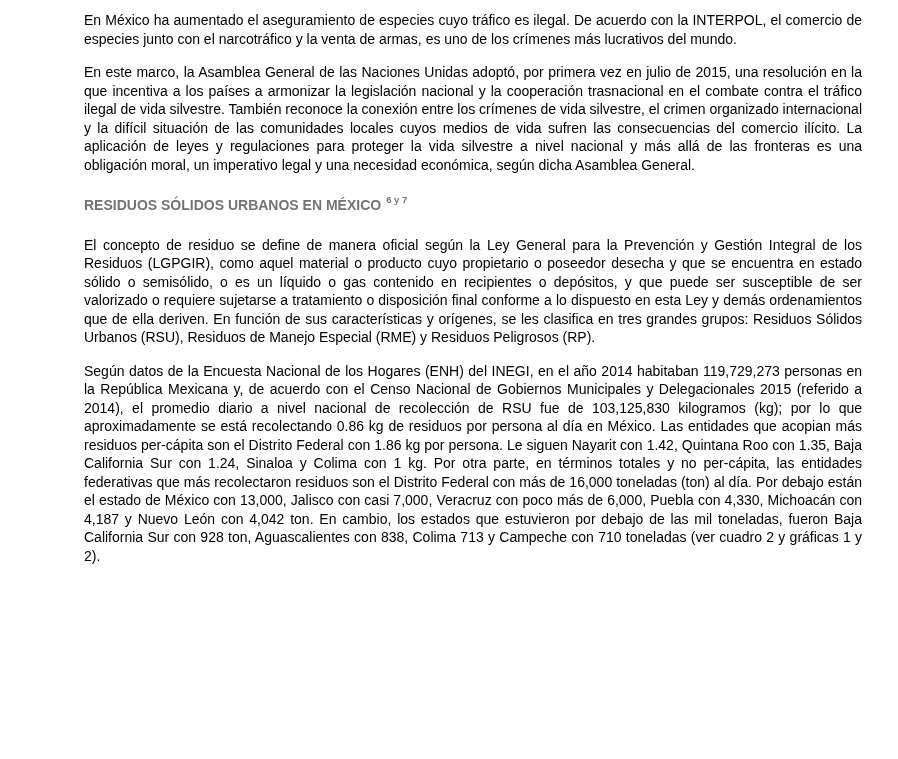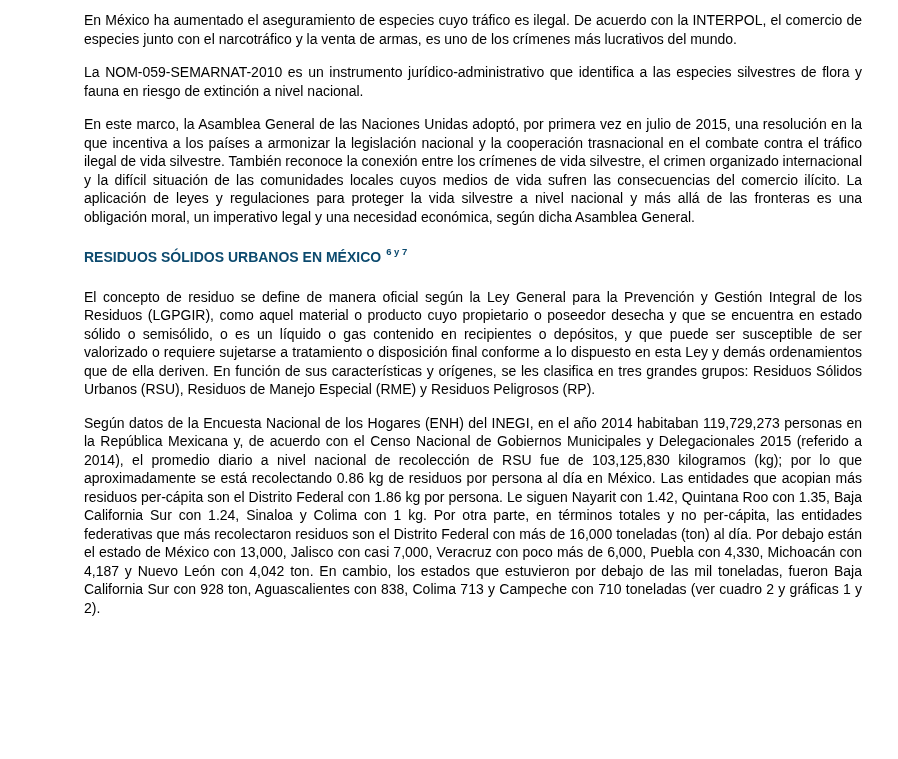--- a/index.html
+++ b/index.html
@@ -49,24 +49,23 @@
     line-height: 0;
   }
 </style>
 </head>
 <body style="background: rgb(255, 255, 255); color: rgb(0, 0, 0);">
 
 <div class="page-content">
 
   <p class="para">En México ha aumentado el aseguramiento de especies cuyo tráfico es ilegal. De acuerdo con la INTERPOL, el comercio de especies junto con el narcotráfico y la venta de armas, es uno de los crímenes más lucrativos del mundo.</p>
 
-  <p class="para">La NOM-059-SEMARNAT-2010 es un instrumento jurídico-administrativo que identifica a las especies silvestres de flora y fauna en riesgo de extinción a nivel nacional.</p>
 
   <p class="para">En este marco, la Asamblea General de las Naciones Unidas adoptó, por primera vez en julio de 2015, una resolución en la que incentiva a los países a armonizar la legislación nacional y la cooperación trasnacional en el combate contra el tráfico ilegal de vida silvestre. También reconoce la conexión entre los crímenes de vida silvestre, el crimen organizado internacional y la difícil situación de las comunidades locales cuyos medios de vida sufren las consecuencias del comercio ilícito. La aplicación de leyes y regulaciones para proteger la vida silvestre a nivel nacional y más allá de las fronteras es una obligación moral, un imperativo legal y una necesidad económica, según dicha Asamblea General.</p>
 
-  <h2 class="section-heading" style="color: #0c4a6e;"><span>RESIDUOS SÓLIDOS URBANOS EN MÉXICO</span><sup class="footnote-refs">6 y 7</sup></h2>
+  <h2 class="section-heading" style="color: #737373;"><span>RESIDUOS SÓLIDOS URBANOS EN MÉXICO</span><sup class="footnote-refs">6 y 7</sup></h2>
 
   <p class="para">El concepto de residuo se define de manera oficial según la Ley General para la Prevención y Gestión Integral de los Residuos (LGPGIR), como aquel material o producto cuyo propietario o poseedor desecha y que se encuentra en estado sólido o semisólido, o es un líquido o gas contenido en recipientes o depósitos, y que puede ser susceptible de ser valorizado o requiere sujetarse a tratamiento o disposición final conforme a lo dispuesto en esta Ley y demás ordenamientos que de ella deriven. En función de sus características y orígenes, se les clasifica en tres grandes grupos: Residuos Sólidos Urbanos (RSU), Residuos de Manejo Especial (RME) y Residuos Peligrosos (RP).</p>
 
   <p class="para">Según datos de la Encuesta Nacional de los Hogares (ENH) del INEGI, en el año 2014 habitaban 119,729,273 personas en la República Mexicana y, de acuerdo con el Censo Nacional de Gobiernos Municipales y Delegacionales 2015 (referido a 2014), el promedio diario a nivel nacional de recolección de RSU fue de 103,125,830 kilogramos (kg); por lo que aproximadamente se está recolectando 0.86 kg de residuos por persona al día en México. Las entidades que acopian más residuos per-cápita son el Distrito Federal con 1.86 kg por persona. Le siguen Nayarit con 1.42, Quintana Roo con 1.35, Baja California Sur con 1.24, Sinaloa y Colima con 1 kg. Por otra parte, en términos totales y no per-cápita, las entidades federativas que más recolectaron residuos son el Distrito Federal con más de 16,000 toneladas (ton) al día. Por debajo están el estado de México con 13,000, Jalisco con casi 7,000, Veracruz con poco más de 6,000, Puebla con 4,330, Michoacán con 4,187 y Nuevo León con 4,042 ton. En cambio, los estados que estuvieron por debajo de las mil toneladas, fueron Baja California Sur con 928 ton, Aguascalientes con 838, Colima 713 y Campeche con 710 toneladas (ver cuadro 2 y gráficas 1 y 2).</p>
 
 
 </div>
 
 </body></html>

